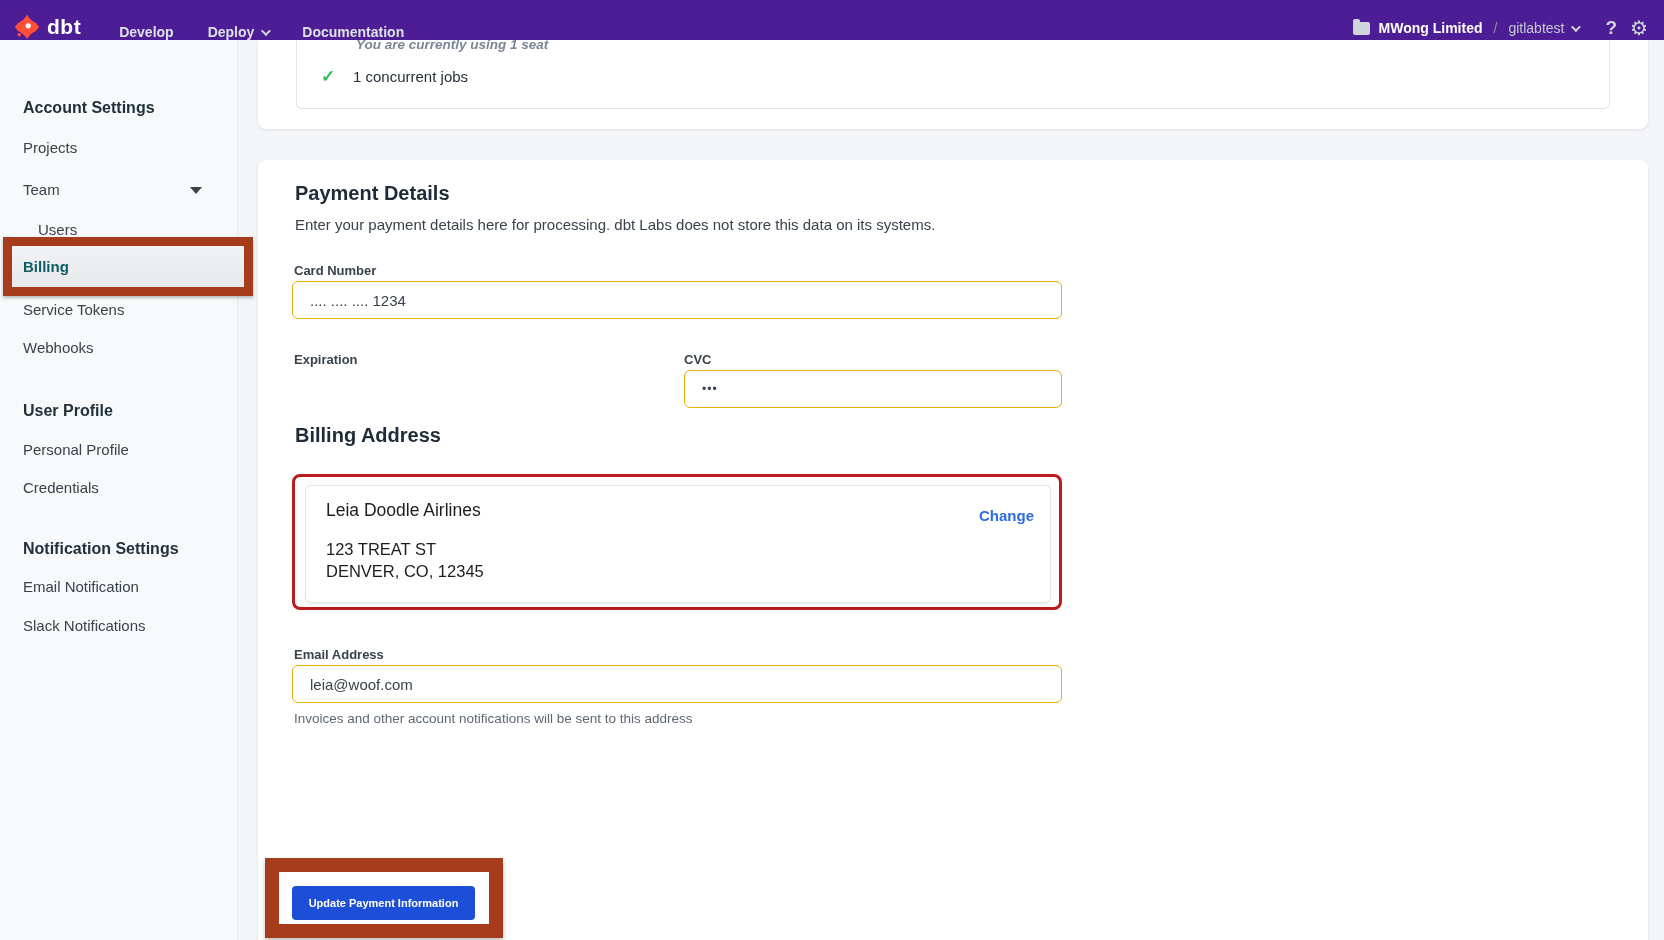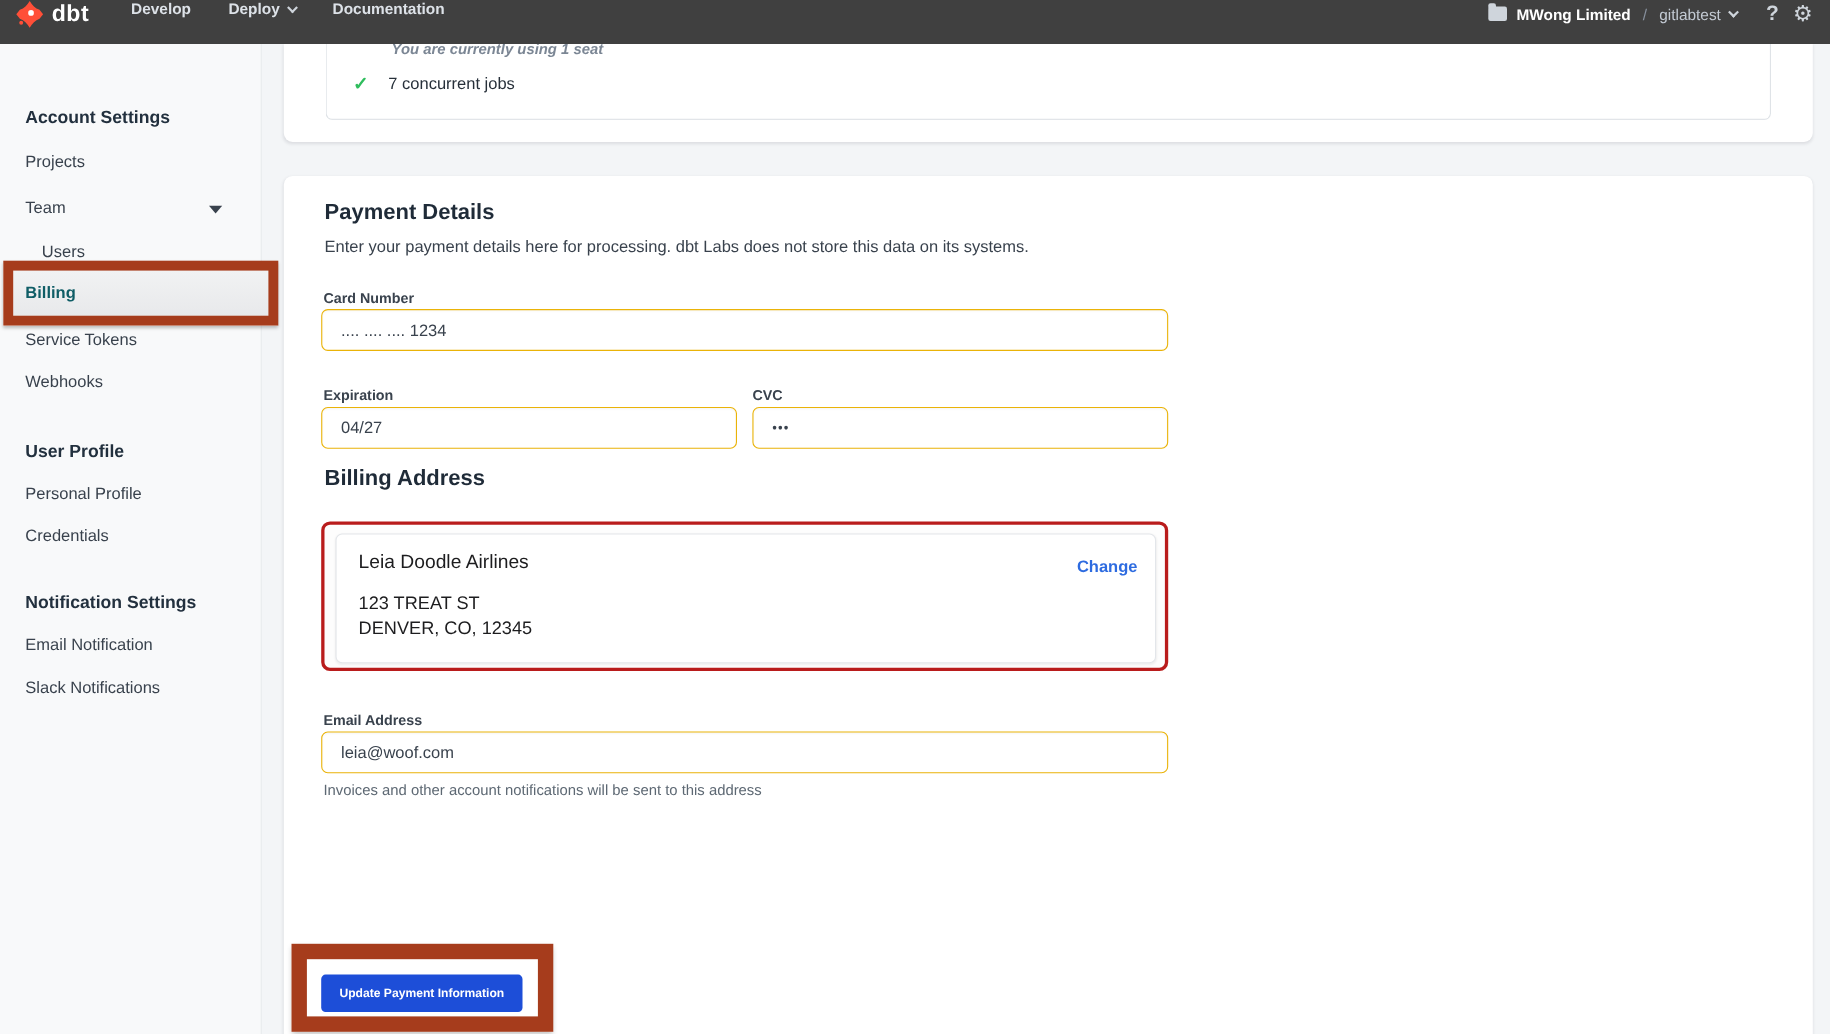--- a/index.html
+++ b/index.html
@@ -1,20 +1,20 @@
 <!DOCTYPE html>
 <html style="--brand-orange: #ff4f38; --teal-accent: #0f5d66; --annotation-red: #a63c1c; --check-green: #2fbd5d; --link-blue: #2d6be0; --nav-bg: #1b222c;"><head>
 <meta charset="utf-8">
 <style>
   * { margin:0; padding:0; box-sizing:border-box; }
   html,body { width:1664px; height:940px; overflow:hidden; }
   body { font-family:"Liberation Sans", sans-serif; background:#f3f5f7; position:relative; }
 
   
-  .topnav { position:absolute; left:0; top:0; width:1664px; height:40px; background:#404040; display:flex; align-items:flex-start; z-index:50; }
+  .topnav { position:absolute; left:0; top:0; width:1664px; height:40px; background:#4c1d95; display:flex; align-items:flex-end; z-index:50; }
   .logo-wrap { display:flex; align-items:center; margin-left:14px; }
   .logo-mark { width:26px; height:26px; position:relative; }
   .logo-text { color:#ffffff; font-weight:800; font-size:21px; letter-spacing:0.5px; margin-left:7px; }
   .nav-item { color:#dde2e8; font-size:14px; font-weight:700; margin-left:34px; cursor:pointer; display:flex; align-items:center; gap:7px; }
   .nav-item:first-of-type { margin-left:38px; }
   .chev { width:7px; height:7px; border-right:2px solid #cfd5dc; border-bottom:2px solid #cfd5dc; transform:rotate(45deg) translateY(-2px); display:inline-block; }
   .nav-right { margin-left:auto; display:flex; align-items:center; margin-right:16px; gap:9px; }
   .folder-icon { width:17px; height:13px; background:#cfd5dc; border-radius:2px; position:relative; }
   .folder-icon:before { content:""; position:absolute; top:-3px; left:0; width:7px; height:4px; background:#cfd5dc; border-radius:2px 2px 0 0; }
   .org-name { color:#ffffff; font-size:14px; font-weight:700; }
@@ -126,33 +126,32 @@
 </div>
 
 <div class="billing-annot">
   <div class="billing-label">Billing</div>
 </div>
 
 <div class="card plan-card">
   <div class="plan-inner">
     <div class="seat-note">You are currently using 1 seat</div>
     <span class="check-glyph">✓</span>
-    <div class="feature-text">7 concurrent jobs</div>
+    <div class="feature-text">1 concurrent jobs</div>
   </div>
 </div>
 
 <div class="card pay-card">
   <div class="h2" style="left:37px; top:22px;">Payment Details</div>
   <div class="desc" style="left:37px; top:56px;">Enter your payment details here for processing. dbt Labs does not store this data on its systems.</div>
 
   <div class="field-label" style="left:36px; top:103px;">Card Number</div>
   <input class="tbox" style="left: 34px; top: 121px; width: 770px;" readonly="" value=".... .... .... 1234">
 
   <div class="field-label" style="left:36px; top:192px;">Expiration</div>
-  <input class="tbox" style="left: 34px; top: 210px; width: 378px;" readonly="" value="04/27">
 
   <div class="field-label" style="left:426px; top:192px;">CVC</div>
   <input class="tbox" style="left: 426px; top: 210px; width: 378px; font-size: 12px; letter-spacing: 1px;" readonly="" value="•••">
 
   <div class="h2" style="left:37px; top:264px;">Billing Address</div>
 
   <div class="addr-outer">
     <div class="addr-card">
       <div class="addr-name">Leia Doodle Airlines</div>
       <div class="addr-change">Change</div>

